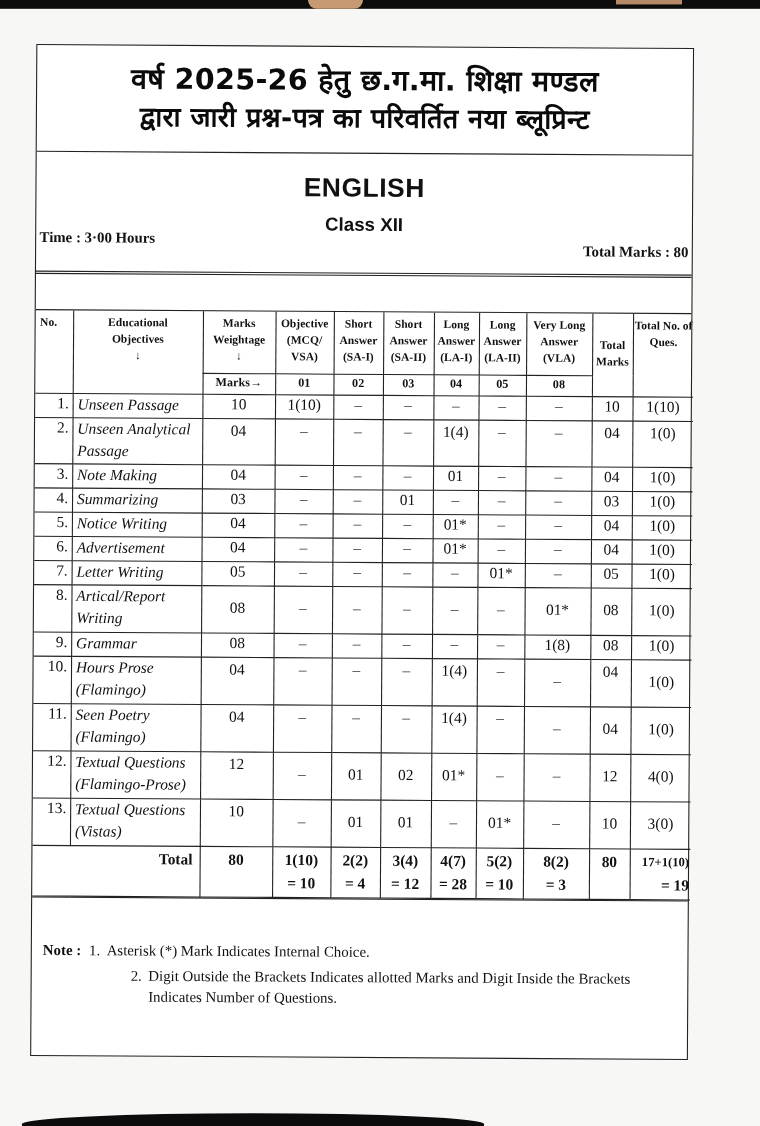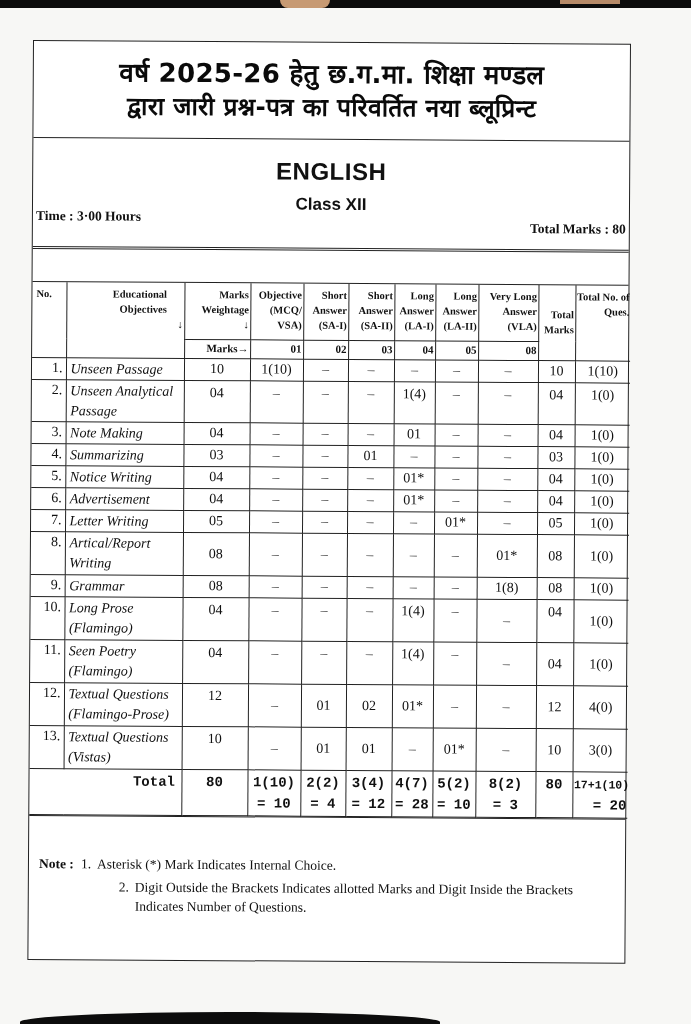--- a/index.html
+++ b/index.html
@@ -20,26 +20,26 @@
     .title-box { height: 111px; position: relative; border-bottom: 3px double #222; }
     .subject { position: absolute; left: 0; right: 0; top: 18px; text-align: center; font-family: "Liberation Sans", sans-serif; font-weight: 900; font-size: 24px; letter-spacing: 0.5px; }
     .class-label { position: absolute; left: 0; right: 0; top: 55px; text-align: center; font-family: "Liberation Sans", sans-serif; font-weight: 900; font-size: 17px; }
     .time-label { position: absolute; left: 3px; top: 70px; font-weight: 700; font-size: 13.5px; }
     .marks-label { position: absolute; right: 3px; top: 80px; font-weight: 700; font-size: 13.5px; }
 
     .gap-row { height: 33px; border-bottom: 1.5px solid #222; }
 
     table.bp { width: 100%; border-collapse: collapse; table-layout: fixed; }
     table.bp td, table.bp th { border: 1.2px solid #222; text-align: center; vertical-align: middle; font-size: 14px; padding: 0 1px; }
-    table.bp th { font-weight: 700; font-size: 10.5px; line-height: 15px; vertical-align: top; padding-top: 4px; text-align: right; }
+    table.bp th { font-weight: 700; font-size: 10.5px; line-height: 15px; vertical-align: top; padding-top: 4px; }
     table.bp th.sub { vertical-align: middle; padding-top: 0; font-size: 11px; margin-top: 44px; }
     table.bp td.no { text-align: right; padding-right: 3px; vertical-align: top; padding-top: 2px; }
     table.bp td.obj { text-align: left; padding-left: 4px; line-height: 20px; vertical-align: top; padding-top: 1px; font-style: italic; }
     table.bp td.dash { color: #333; }
-    table.bp tr.total td { font-weight: 700; vertical-align: top; padding-top: 2px; line-height: 21px; font-family: Liberation Mono, monospace; }
+    table.bp tr.total td { font-weight: 700; vertical-align: top; padding-top: 2px; line-height: 21px; }
     table.bp tr.total td.tlabel { text-align: right; padding-right: 6px; }
     table.bp td.small { font-size: 11.5px; text-align: right; }
     table.bp tr:first-child th, table.bp tr:first-child td { border-top: none; }
     table.bp tr td:first-child, table.bp tr th:first-child { border-left: none; }
     table.bp tr td:last-child, table.bp tr th:last-child { border-right: none; }
 
     .note-box { border-top: 1.5px solid #222; padding: 38px 0 0 10px; font-size: 13.5px; line-height: 19px; }
     .note-row { display: flex; }
     .note-label { font-weight: 700; width: 42px; }
     .note-items { flex: 1; }
@@ -228,21 +228,21 @@
       <td class="dash">–</td>
       <td class="dash">–</td>
       <td class="dash">–</td>
       <td class="dash">–</td>
       <td>1(8)</td>
       <td>08</td>
       <td>1(0)</td>
     </tr>
     <tr style="height:43px">
       <td class="no">10.</td>
-      <td class="obj">Long Prose (Flamingo)</td>
+      <td class="obj">Hours Prose (Flamingo)</td>
       <td style="vertical-align:top;padding-top:4px">04</td>
       <td style="vertical-align:top;padding-top:4px" class="dash">–</td>
       <td style="vertical-align:top;padding-top:4px" class="dash">–</td>
       <td style="vertical-align:top;padding-top:4px" class="dash">–</td>
       <td style="vertical-align:top;padding-top:4px">1(4)</td>
       <td style="vertical-align:top;padding-top:4px" class="dash">–</td>
       <td class="dash">–</td>
       <td style="vertical-align:top;padding-top:4px">04</td>
       <td>1(0)</td>
     </tr>
@@ -308,21 +308,21 @@
             <div>5(2)</div>
             <div>= 10</div>
           </td>
       <td>
             <div>8(2)</div>
             <div>= 3</div>
           </td>
       <td>80</td>
       <td class="small">
             <div>17+1(10)</div>
-            <div style="font-size:14px">= 20</div>
+            <div style="font-size:14px">= 19</div>
           </td>
     </tr>
   </tbody>
     </table>
 
   <div class="note-box">
     <div class="note-row">
       <div class="note-label">Note :</div>
       <div class="note-items">
         <div class="note-item">

